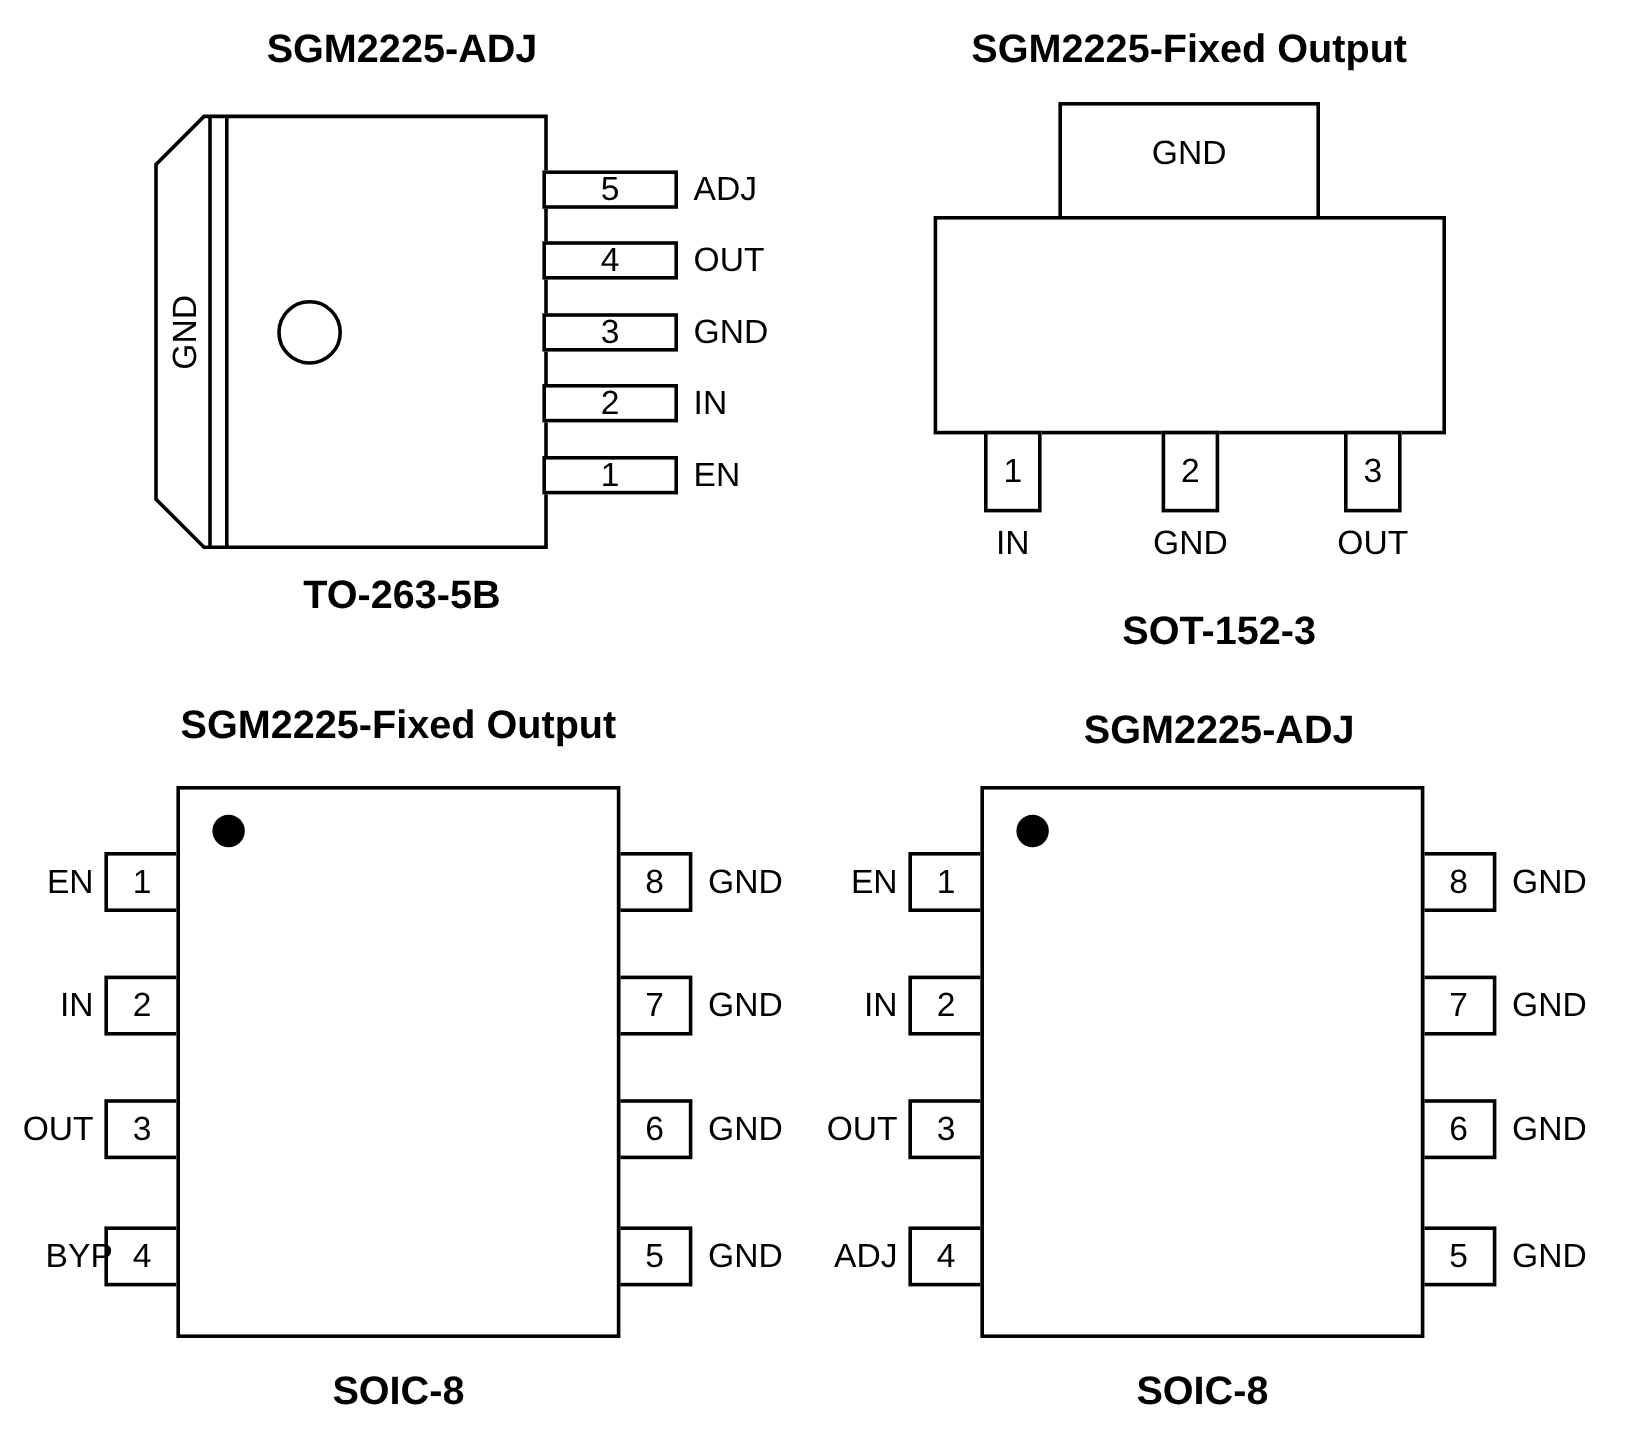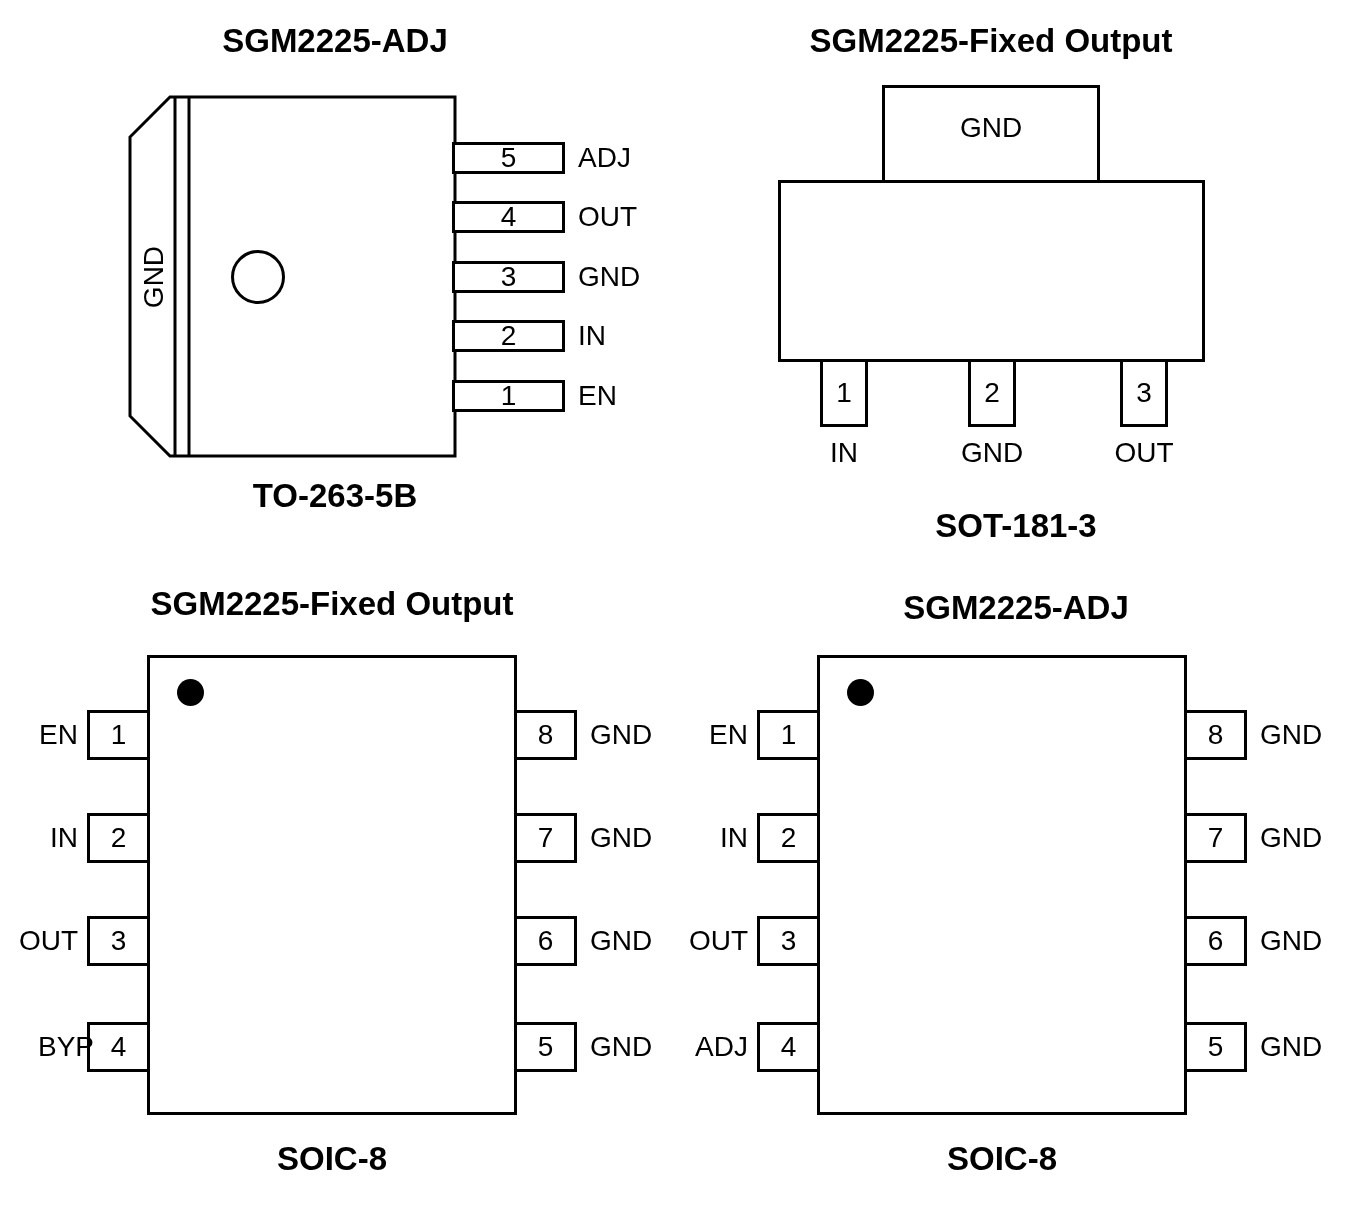--- a/index.html
+++ b/index.html
@@ -74,21 +74,21 @@
       <span>2</span>
     </div>
   <div class="pin" style="left:1120px;top:359px;width:48px;height:68px;">
       <span>3</span>
     </div>
 
   <div class="plabel c" style="left:794px;top:436px;width:100px;height:34px;">IN</div>
   <div class="plabel c" style="left:942px;top:436px;width:100px;height:34px;">GND</div>
   <div class="plabel c" style="left:1094px;top:436px;width:100px;height:34px;">OUT</div>
 
-  <div class="caption" style="left:786px;top:507px;width:460px;">SOT-181-3</div>
+  <div class="caption" style="left:786px;top:507px;width:460px;">SOT-152-3</div>
 
   <div class="title" style="left:82px;top:585px;width:500px;">SGM2225-Fixed Output</div>
 
   <div class="pin" style="left:87px;top:710px;width:63px;height:50px;">
       <span>1</span>
     </div>
   <div class="pin" style="left:87px;top:813px;width:63px;height:50px;">
       <span>2</span>
     </div>
   <div class="pin" style="left:87px;top:916px;width:63px;height:50px;">

